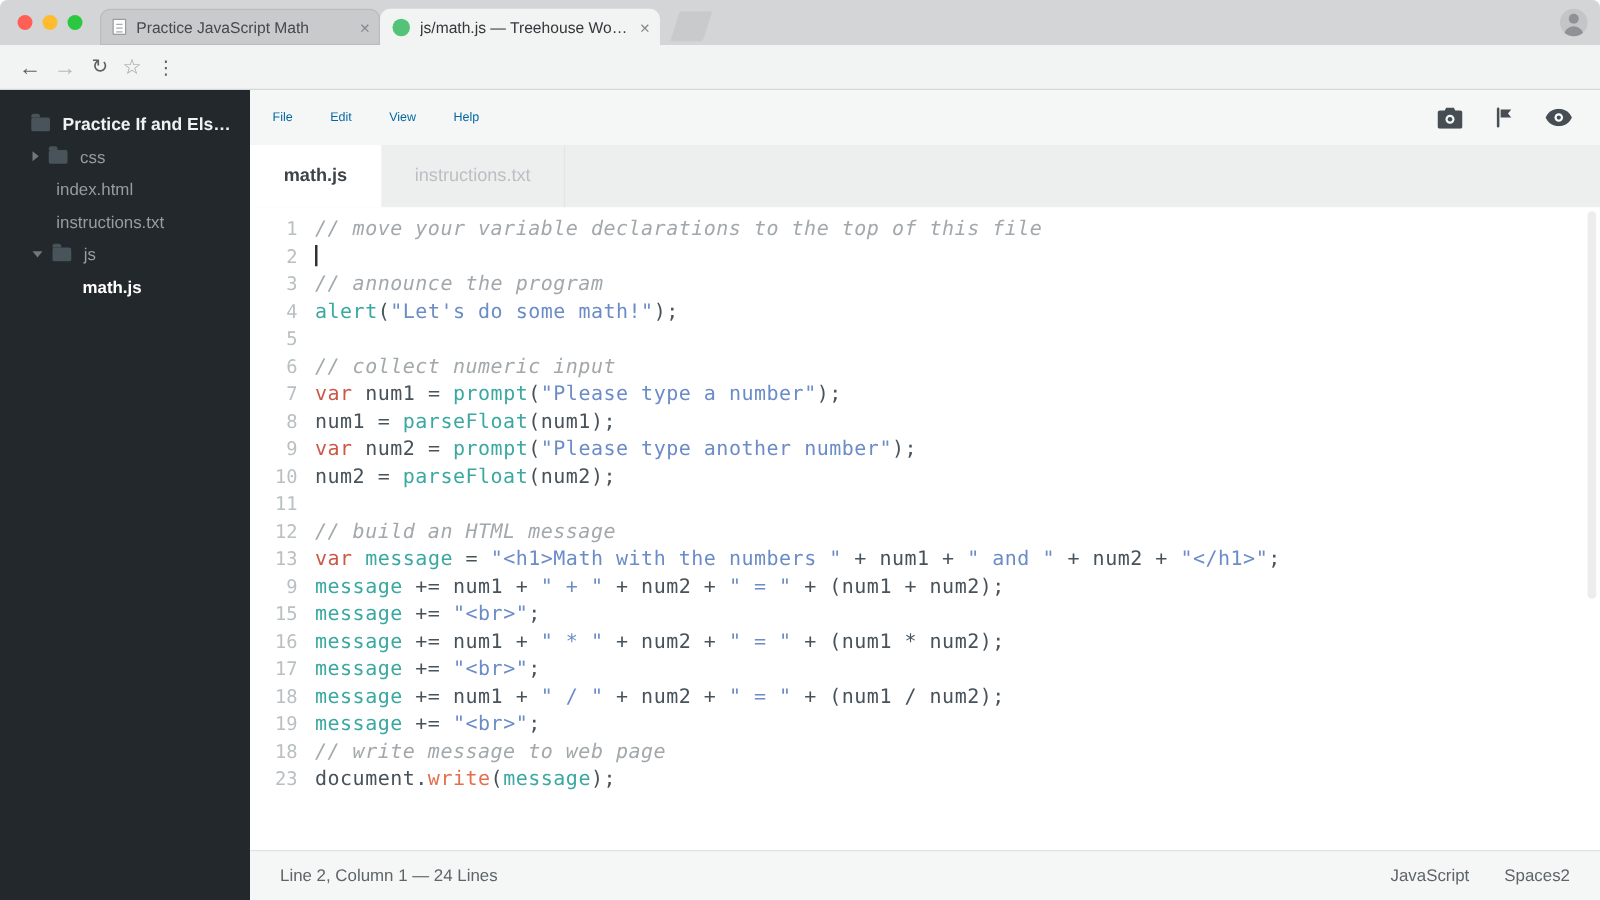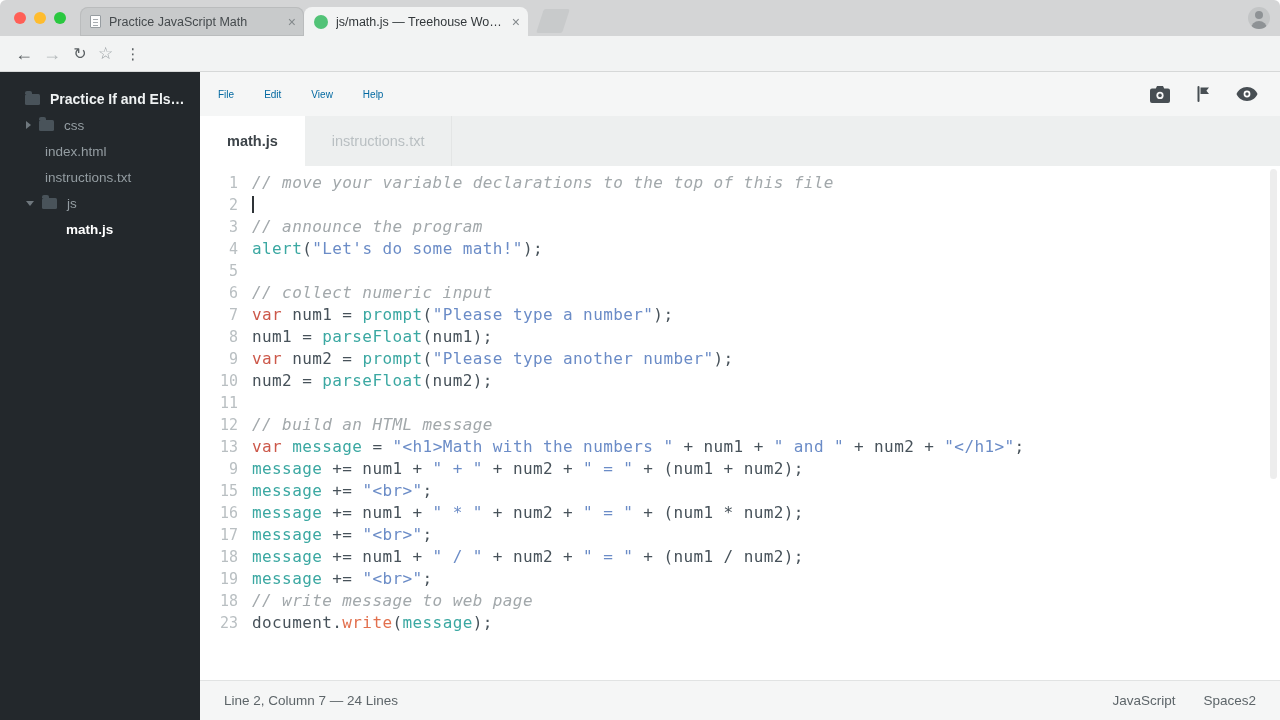--- a/index.html
+++ b/index.html
@@ -233,21 +233,21 @@
           <div class="codeline"><span class="ln">17</span><span class="codetext"><span class="tk-f">message</span><span class="tk-p"> += </span><span class="tk-s">"&lt;br&gt;"</span><span class="tk-p">;</span></span></div>
           <div class="codeline"><span class="ln">18</span><span class="codetext"><span class="tk-f">message</span><span class="tk-p"> += num1 + </span><span class="tk-s">" / "</span><span class="tk-p"> + num2 + </span><span class="tk-s">" = "</span><span class="tk-p"> + (num1 / num2);</span></span></div>
           <div class="codeline"><span class="ln">19</span><span class="codetext"><span class="tk-f">message</span><span class="tk-p"> += </span><span class="tk-s">"&lt;br&gt;"</span><span class="tk-p">;</span></span></div>
           <div class="codeline"><span class="ln">18</span><span class="codetext"><span class="tk-c">// write message to web page</span></span></div>
           <div class="codeline"><span class="ln">23</span><span class="codetext"><span class="tk-p">document.</span><span class="tk-m">write</span><span class="tk-p">(</span><span class="tk-f">message</span><span class="tk-p">);</span></span></div>
         </div>
       <div class="scrollthumb"></div>
     </div>
 
     <div class="statusbar">
-      <span>Line 2, Column 7 — 24 Lines</span>
+      <span>Line 2, Column 1 — 24 Lines</span>
       <span class="sb-right">
         <span class="sb-lang">JavaScript</span>
         <span class="sb-indent-label">Spaces</span>
         <span>2</span>
       </span>
     </div>
 
   </div>
 </div>
 

